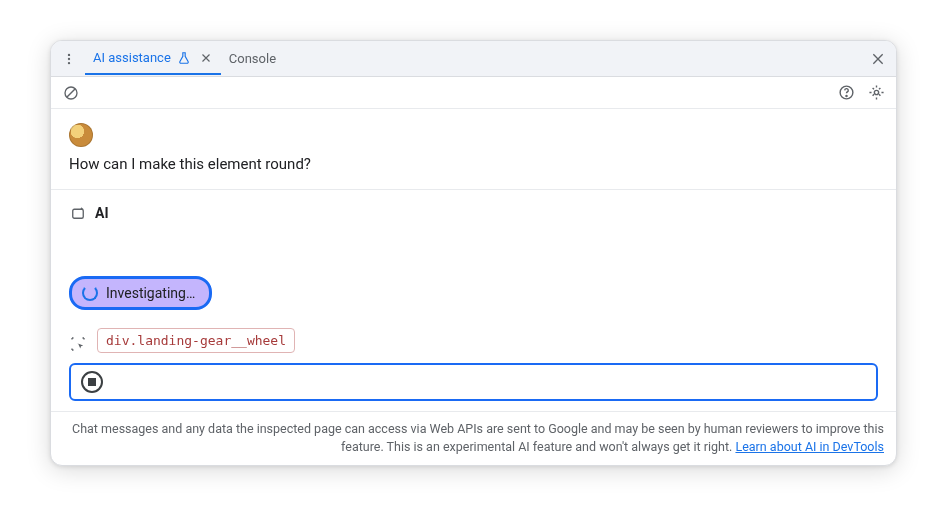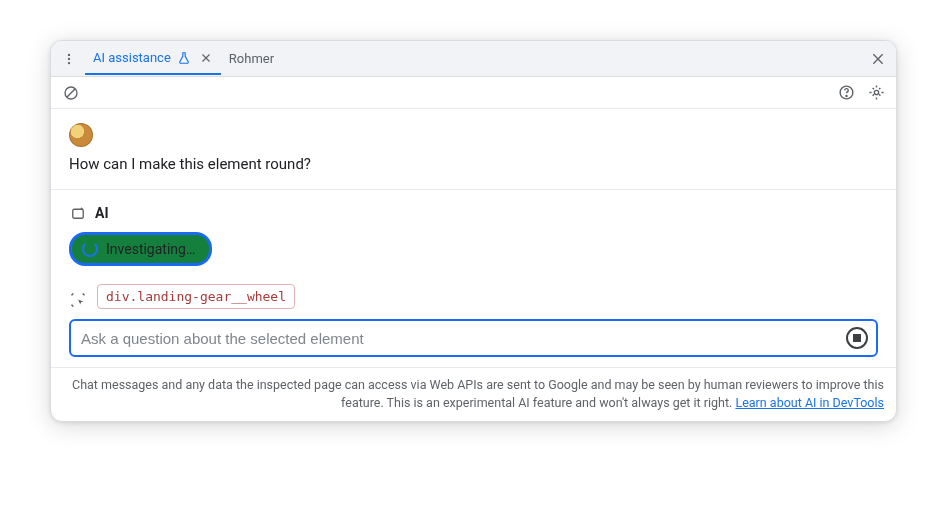--- a/index.html
+++ b/index.html
@@ -70,26 +70,27 @@
   }
   .username { font-weight:700; font-size:15px;}
   .user-msg { font-size:15px; margin-bottom:16px;}
   .divider { height:1px;background:#e8eaed;margin:0 -18px 14px;}
   .ai-row { display:flex;align-items:center;gap:8px;margin-bottom:10px;}
   .ai-label { font-weight:700; font-size:14px;}
   .spark-icon { width:18px;height:18px;color:#5f6368;}
   .status-pill {
     display:inline-flex;align-items:center;gap:8px;
     padding:6px 14px 6px 10px;
-    background:#15803d;
+    background:#c4b5fd;
     border-radius:16px;
     border:3px solid #1a6af4;
     font-size:14px;
     color:#202124;
     box-shadow: 0 0 0 1px rgba(26,106,244,0.0);
+    margin-top: 44px;
   }
   .spinner {
     width:16px;height:16px;border:2px solid #1a73e8;border-top-color:transparent;border-radius:50%;
     animation: spin 0.9s linear infinite;
   }
   @keyframes spin { to { transform: rotate(360deg);} }
   .context-row { display:flex;align-items:flex-end;gap:10px;margin:18px 0 10px;}
   .select-icon { width:18px;height:18px;color:#5f6368;}
   .element-chip {
     border:1px solid #e0b4b4;
@@ -138,21 +139,21 @@
     <div class="tab active">
       <span>AI assistance</span>
       <svg class="flask" viewBox="0 0 24 24" fill="none" stroke="currentColor" stroke-width="2">
           <path d="M9 3h6M10 3v6l-5 9a2 2 0 0 0 1.8 3h10.4a2 2 0 0 0 1.8-3l-5-9V3"></path>
         </svg>
       <svg class="x" viewBox="0 0 24 24" stroke="currentColor" stroke-width="2">
           <path d="M6 6l12 12M18 6L6 18"></path>
         </svg>
     </div>
     <div class="tab">
-      <span>Rohmer</span>
+      <span>Console</span>
     </div>
     <div class="spacer"></div>
     <div class="close-panel">
       <svg width="16" height="16" viewBox="0 0 24 24" stroke="currentColor" stroke-width="2">
           <path d="M5 5l14 14M19 5L5 19"></path>
         </svg>
     </div>
   </div>
 
   <div class="toolbar">
@@ -204,21 +205,20 @@
 
     <div class="context-row">
       <svg class="select-icon" viewBox="0 0 24 24" fill="none" stroke="currentColor" stroke-width="1.8">
         <path d="M4 4h3M4 4v3M20 4h-3M20 4v3M4 20h3M4 20v-3" stroke-dasharray="2 2"></path>
         <path d="M11 11l8 3-3 1-1 3-3-7z" fill="currentColor" stroke="none"></path>
       </svg>
       <div class="element-chip">div.landing-gear__wheel</div>
     </div>
 
     <div class="input-wrap">
-      <input type="text" placeholder="Ask a question about the selected element" style="">
       <div class="stop-btn">
         <div class="sq"></div>
       </div>
     </div>
   </div>
 
   <div class="disclaimer">
     <span>Chat messages and any data the inspected page can access via Web APIs are sent to Google and may be seen by human reviewers to improve this feature. This is an experimental AI feature and won't always get it right. </span><a>Learn about AI in DevTools</a>
   </div>
 

